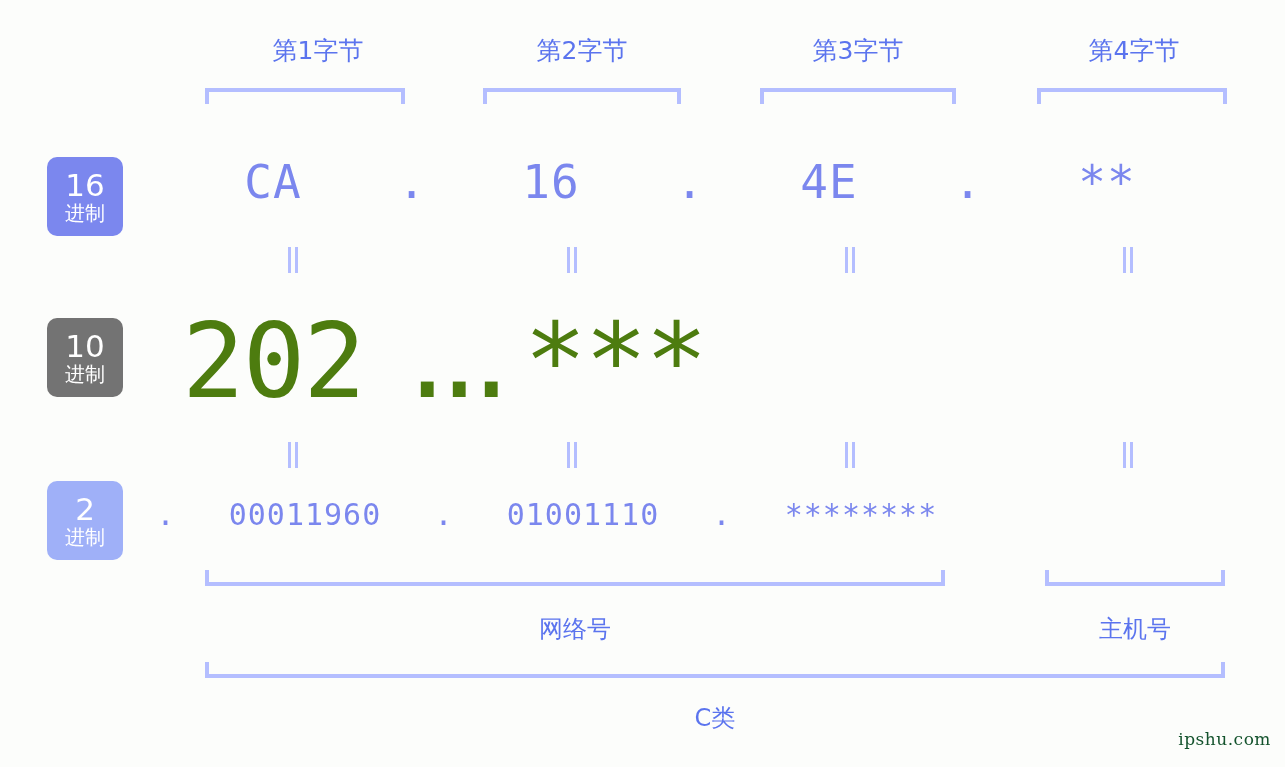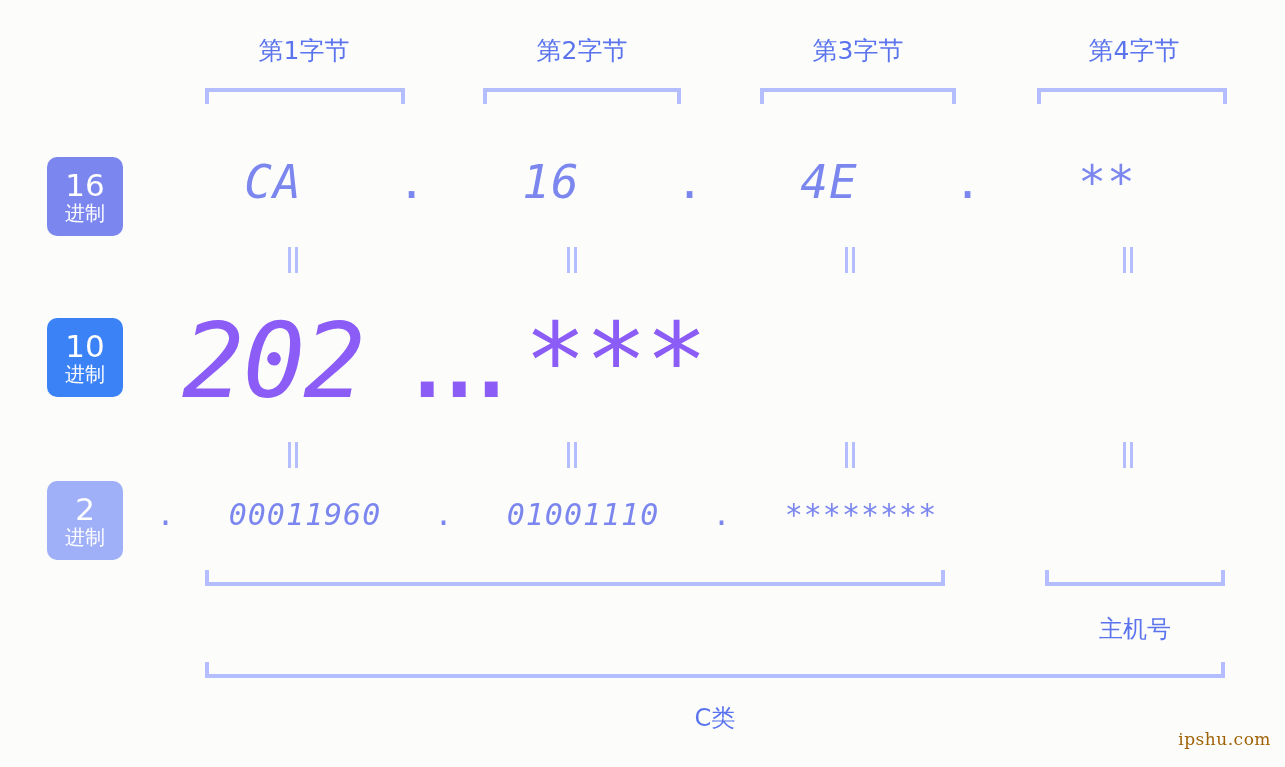--- a/index.html
+++ b/index.html
@@ -87,21 +87,20 @@
     left: 150px;
     width: 1110px;
     display: flex;
     align-items: baseline;
   }
 
   .cell {
     width: 246px;
     text-align: center;
     white-space: nowrap;
-    font-style: italic;
   }
   .dot {
     width: 32px;
     text-align: center;
     white-space: nowrap;
   }
 
   
   #row-hex { top: 155px; }
   #row-hex .cell,
@@ -112,21 +111,21 @@
     letter-spacing: 1px;
   }
   #row-hex .dot { font-size: 46px; }
 
   
   #row-dec { top: 300px; }
   #row-dec .cell,
   #row-dec .dot {
     font-family: "DejaVu Sans Mono", monospace;
     font-size: 104px;
-    color: #8b5cf6;
+    color: #4d7c0f;
     letter-spacing: -2px;
   }
 
   
   #row-bin { top: 497px; }
   #row-bin .cell,
   #row-bin .dot {
     font-family: "DejaVu Sans Mono", monospace;
     font-size: 30px;
     color: #7b87ee;
@@ -160,30 +159,30 @@
     white-space: nowrap;
   }
 
   
   #watermark {
     position: absolute;
     right: 14px;
     bottom: 18px;
     font-family: "DejaVu Serif", serif;
     font-size: 17px;
-    color: #a16207;
+    color: #14532d;
     letter-spacing: 0.5px;
   }
 </style>
 </head>
 <body>
 
 <div id="stage">
 
-  <div class="byte-label" style="left:194px;">
+  <div class="byte-label" style="left:208px;">
     <span>第1字节</span>
   </div>
   <div class="byte-label" style="left:472px;">
     <span>第2字节</span>
   </div>
   <div class="byte-label" style="left:748px;text-align:center;">
     <span>第3字节</span>
   </div>
   <div class="byte-label" style="left:1024px;">
     <span>第4字节</span>
@@ -191,21 +190,21 @@
 
   <div class="bracket-top" style="left:205px;  top:88px; width:200px;"></div>
   <div class="bracket-top" style="left:483px;  top:88px; width:198px;"></div>
   <div class="bracket-top" style="left:760px;  top:88px; width:196px;"></div>
   <div class="bracket-top" style="left:1037px; top:88px; width:190px;"></div>
 
   <div class="badge" style="top:157px; background:#7b87ee;">
     <span class="num">16</span>
     <span class="sys">进制</span>
   </div>
-  <div class="badge" style="top:318px; background:#3b82f6;">
+  <div class="badge" style="top:318px; background:#737373;">
     <span class="num">10</span>
     <span class="sys">进制</span>
   </div>
   <div class="badge" style="top:481px; background:#9fb0f8;">
     <span class="num">2</span>
     <span class="sys">进制</span>
   </div>
 
   <div class="row" id="row-hex">
     <span class="cell">CA</span>
@@ -264,20 +263,23 @@
     <span class="cell">00011960</span>
     <span class="dot">.</span>
     <span class="cell">01001110</span>
     <span class="dot">.</span>
     <span class="cell">********</span>
   </div>
 
   <div class="bracket-bottom" style="left:205px; top:570px; width:740px;"></div>
   <div class="bracket-bottom" style="left:1045px; top:570px; width:180px;"></div>
 
+  <div class="section-label" style="left:205px; top:613px; width:740px;">
+    <span>网络号</span>
+  </div>
   <div class="section-label" style="left:1045px; top:613px; width:180px;">
     <span>主机号</span>
   </div>
 
   <div class="bracket-bottom" style="left:205px; top:662px; width:1020px;"></div>
   <div class="section-label" style="left:205px; top:702px; width:1020px;">
     <span>C类</span>
   </div>
 
   <div id="watermark">ipshu.com</div>

